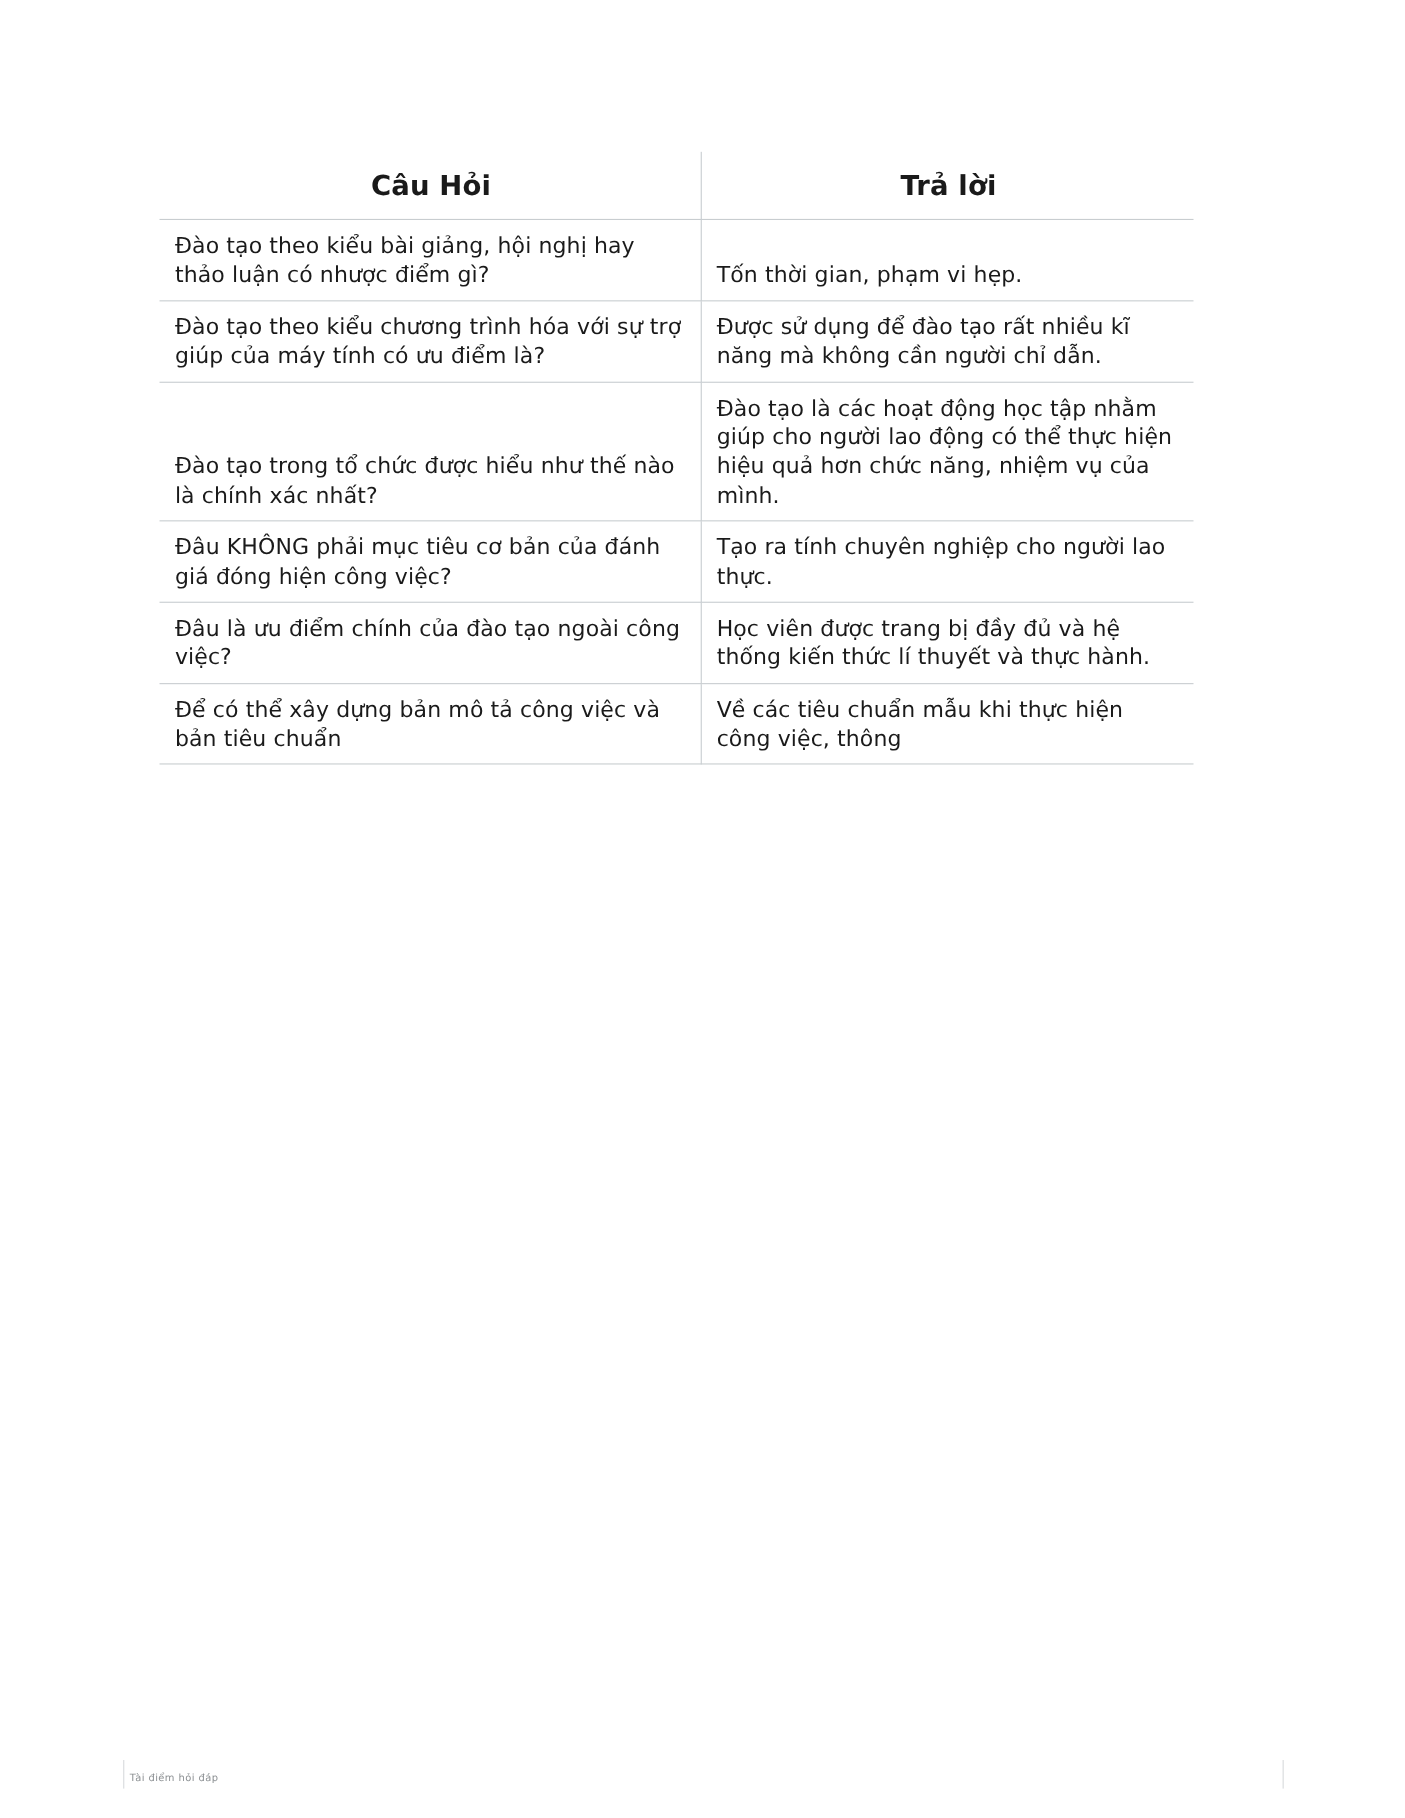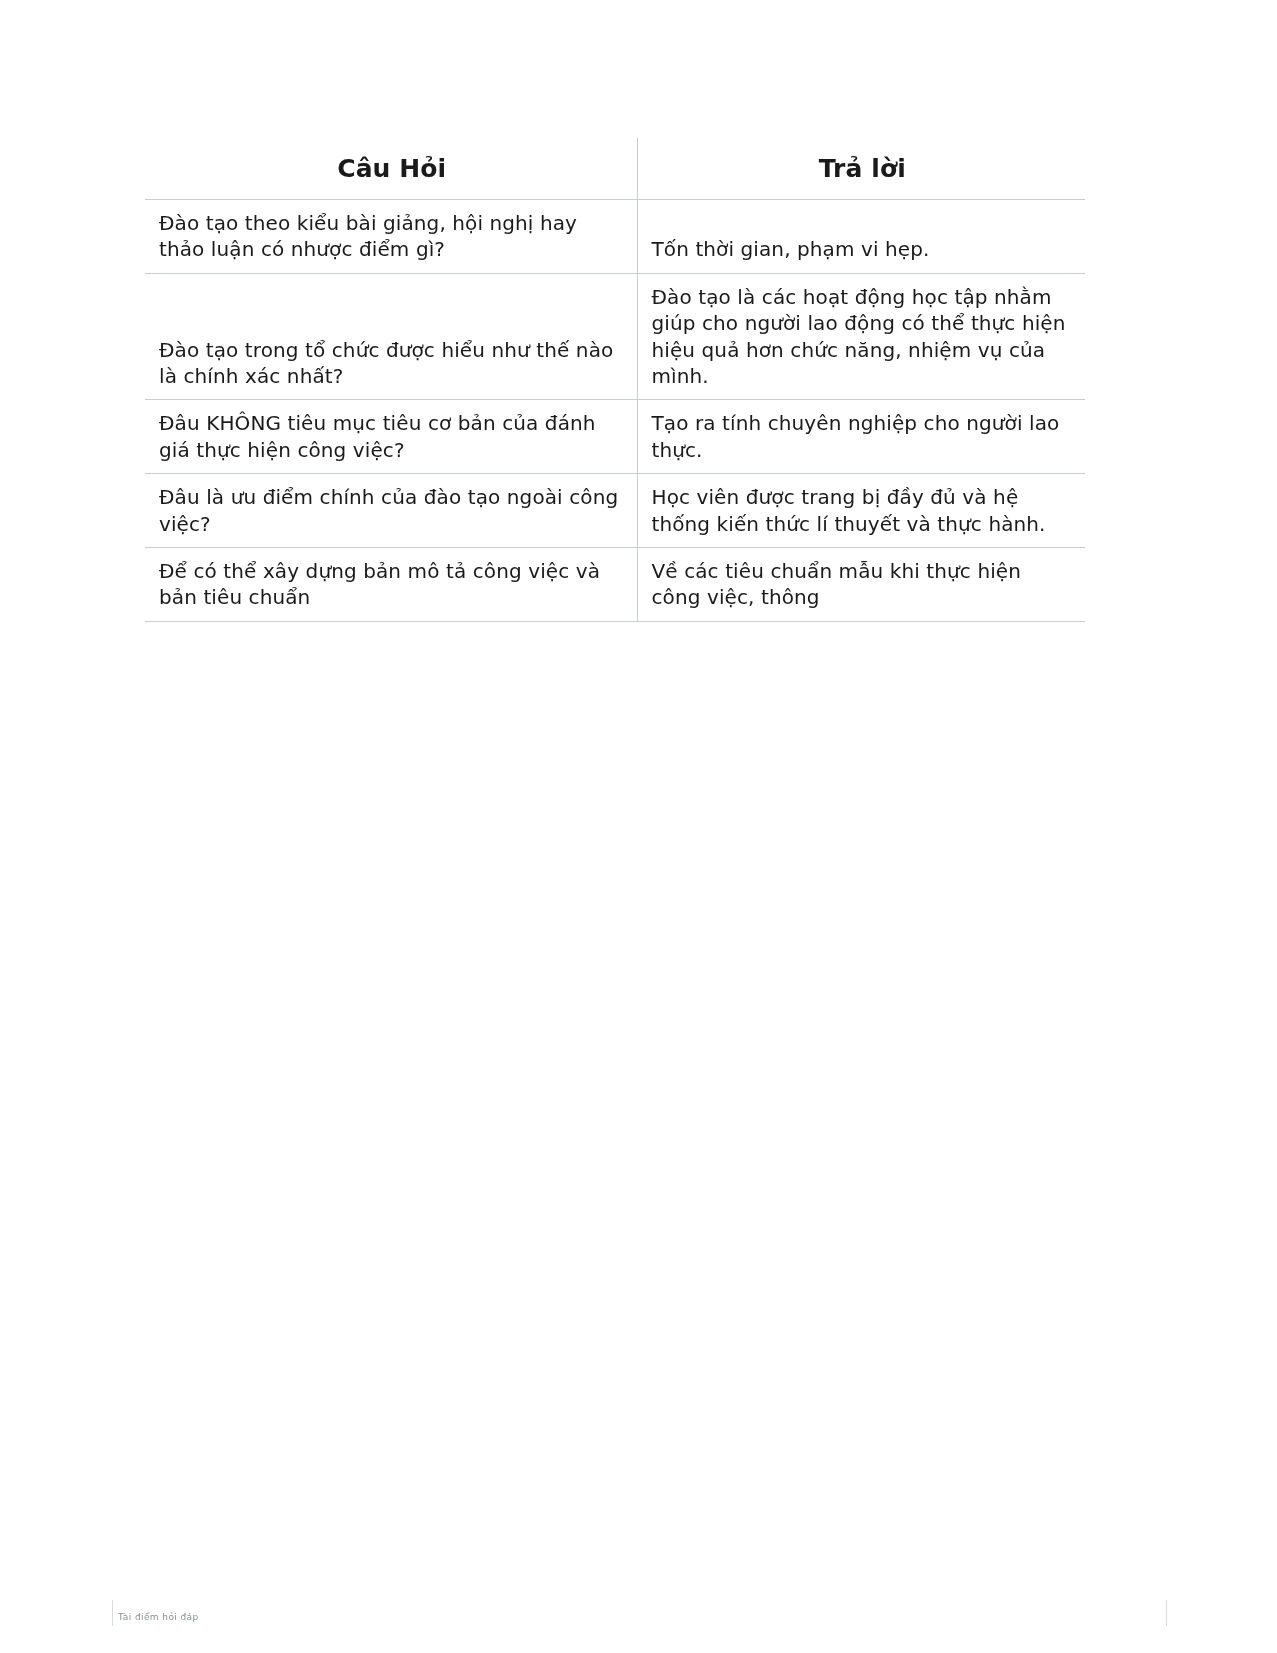--- a/index.html
+++ b/index.html
@@ -116,25 +116,29 @@
           <th>Câu Hỏi</th>
           <th>Trả lời</th>
         </tr>
       </thead>
       <tbody>
         <tr>
           <td class="q-cell">Đào tạo theo kiểu bài giảng, hội nghị hay thảo luận có nhược điểm gì?</td>
           <td class="a-cell">Tốn thời gian, phạm vi hẹp.</td>
         </tr>
         <tr>
+          <td class="q-cell">Đào tạo theo kiểu chương trình hóa với sự trợ giúp của máy tính có ưu điểm là?</td>
+          <td class="a-cell top">Được sử dụng để đào tạo rất nhiều kĩ năng mà không cần người chỉ dẫn.</td>
+        </tr>
+        <tr>
           <td class="q-cell bottom">Đào tạo trong tổ chức được hiểu như thế nào là chính xác nhất?</td>
           <td class="a-cell top">Đào tạo là các hoạt động học tập nhằm giúp cho người lao động có thể thực hiện hiệu quả hơn chức năng, nhiệm vụ của mình.</td>
         </tr>
         <tr>
-          <td class="q-cell">Đâu KHÔNG tiêu mục tiêu cơ bản của đánh giá thực hiện công việc?</td>
+          <td class="q-cell">Đâu KHÔNG phải mục tiêu cơ bản của đánh giá đóng hiện công việc?</td>
           <td class="a-cell">Tạo ra tính chuyên nghiệp cho người lao thực.</td>
         </tr>
         <tr>
           <td class="q-cell bottom">Đâu là ưu điểm chính của đào tạo ngoài công việc?</td>
           <td class="a-cell top">Học viên được trang bị đầy đủ và hệ thống kiến thức lí thuyết và thực hành.</td>
         </tr>
         <tr>
           <td class="q-cell">Để có thể xây dựng bản mô tả công việc và bản tiêu chuẩn</td>
           <td class="a-cell top">Về các tiêu chuẩn mẫu khi thực hiện công việc, thông</td>
         </tr>

